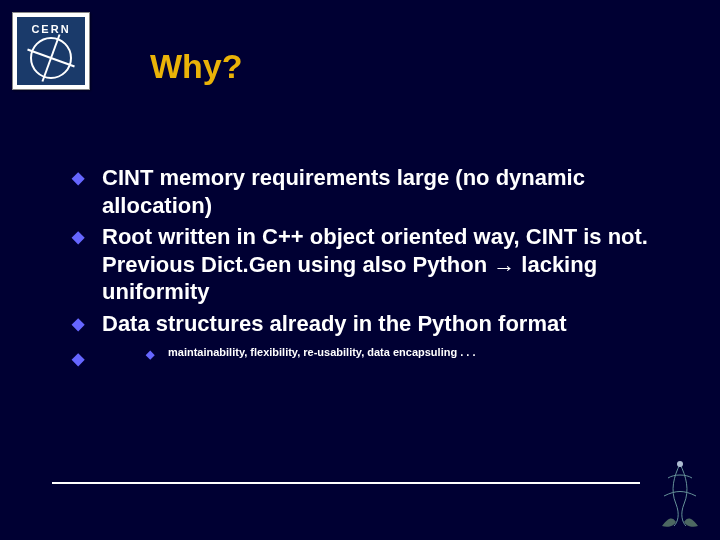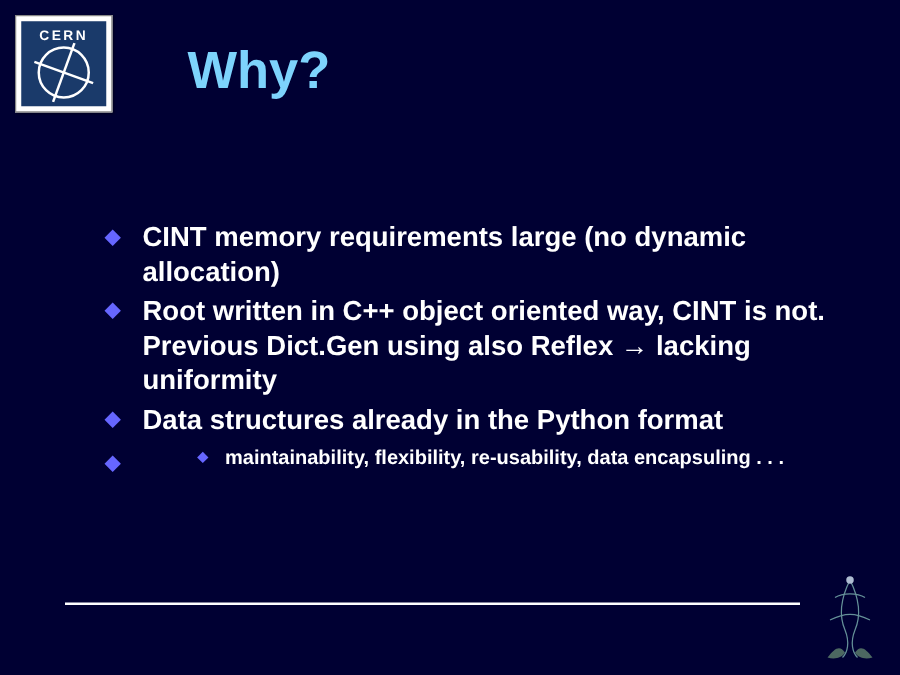--- a/index.html
+++ b/index.html
@@ -63,35 +63,35 @@
   .logo-ring::after {
     content: "";
     position: absolute;
     top: 18px; left: -6px;
     width: 50px; height: 2px;
     background: #fff;
     transform: rotate(20deg);
   }
   .title {
     position: absolute;
-    top: 32px;
+    top: 47px;
     left: 150px;
-    font-size: 42px;
+    font-size: 34px;
     font-weight: bold;
-    color: #7dd3fc;
+    color: #eab308;
   }
   .content {
     position: absolute;
     top: 160px;
     left: 60px;
     right: 40px;
   }
   ul.main {
     list-style: none;
-    margin: 16px;
+    margin: 4px;
     padding: 0;
   }
   ul.main > li {
     position: relative;
     padding-left: 38px;
     font-size: 22px;
     line-height: 1.25;
     font-weight: bold;
     margin-bottom: 4px;
   }
@@ -104,21 +104,21 @@
     font-size: 16px;
   }
   ul.sub {
     list-style: none;
     margin: 8px 0 0 0;
     padding: 0 0 0 38px;
   }
   ul.sub > li {
     position: relative;
     padding-left: 28px;
-    font-size: 16px;
+    font-size: 11px;
     line-height: 1.3;
     font-weight: bold;
   }
   ul.sub > li::before {
     content: "◆";
     position: absolute;
     left: 6px;
     top: 2px;
     color: #6666ff;
     font-size: 11px;
@@ -150,21 +150,21 @@
       <div class="logo-text">CERN</div>
       <div class="logo-ring"></div>
     </div>
   </div>
 
   <div class="title">Why?</div>
 
   <div class="content">
     <ul class="main">
       <li><span>CINT memory requirements large (no dynamic allocation)</span></li>
-      <li><span>Root written in C++ object oriented way, CINT is not. Previous Dict.Gen using also Reflex → lacking uniformity</span></li>
+      <li><span>Root written in C++ object oriented way, CINT is not. Previous Dict.Gen using also Python → lacking uniformity</span></li>
       <li><span>Data structures already in the Python format</span></li>
       <li>
         <ul class="sub">
           <li><span>maintainability, flexibility, re-usability, data encapsuling . . .</span></li>
         </ul>
       </li>
     </ul>
   </div>
 
   <div class="footer-line"></div>

